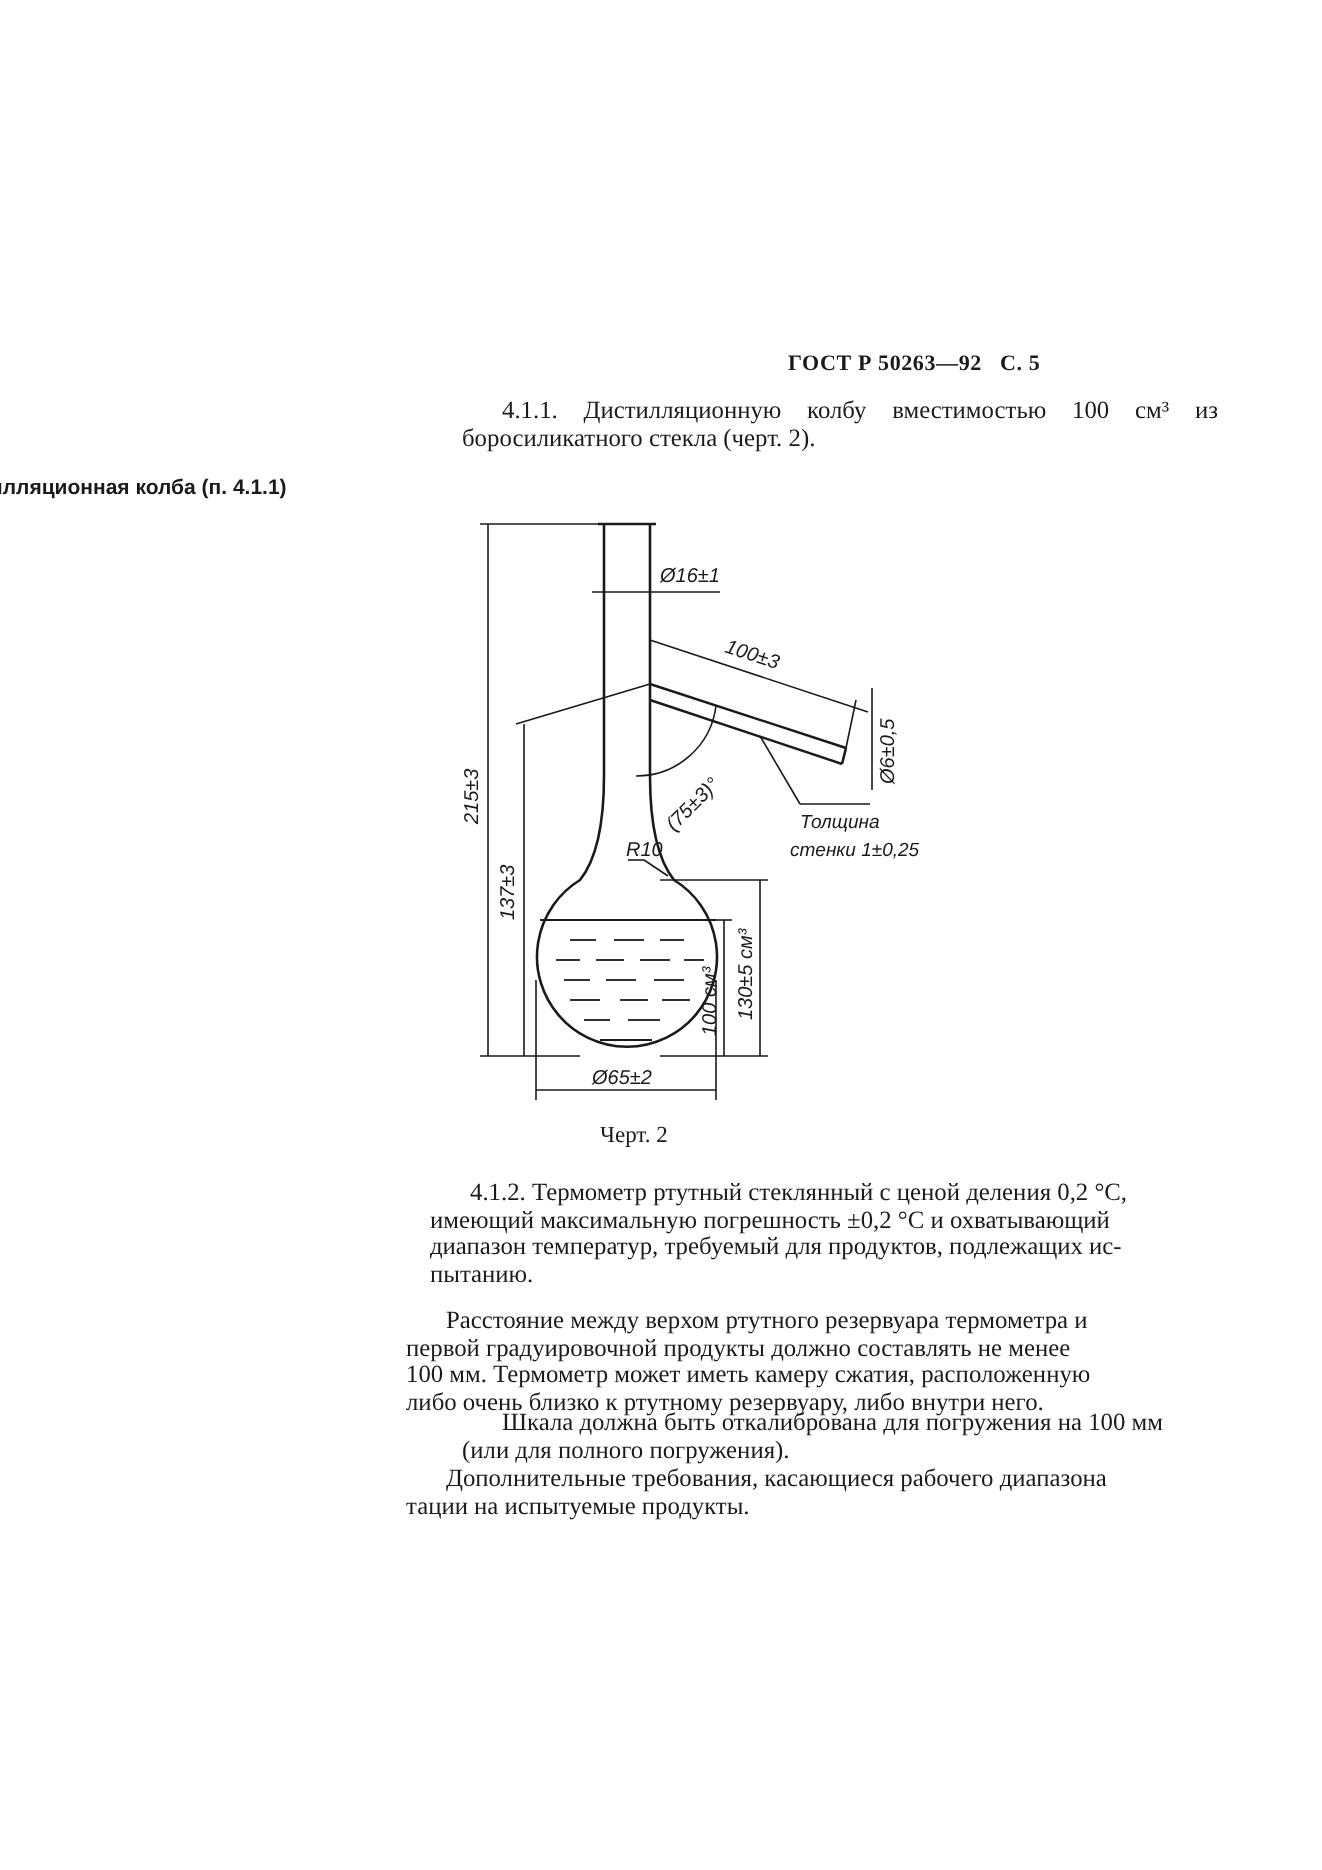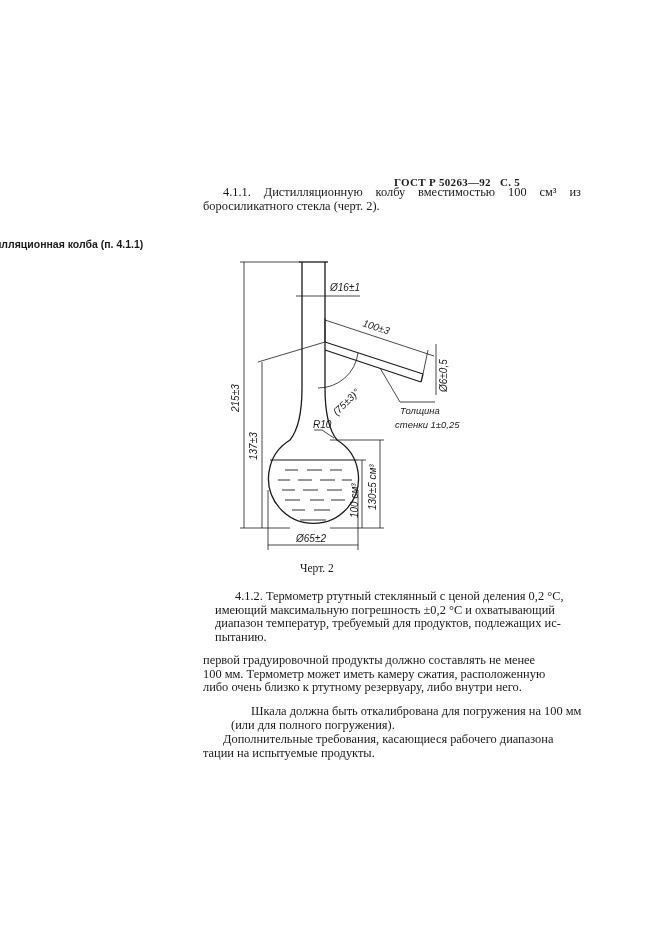--- a/index.html
+++ b/index.html
@@ -8,21 +8,21 @@
     font-family:"Liberation Serif", "DejaVu Serif", serif; color:#1a1a1a;
   }
   .header {
     position:absolute; left:394px; top:176px; font-size:11px; font-weight:bold;
     letter-spacing:0.3px; white-space:nowrap;
   }
   .para {
     position:absolute; left:203px; width:378px; font-size:12.4px; line-height:13.6px;
     text-align:justify; text-indent:0;
   }
-  .para.first { top:186px; }
+  .para.first { top:199px;margin-left:28px; }
   .fig-title {
     position:absolute; left:0; width:661px; top:238px; text-align:left;
     font-size:10.5px; font-weight:bold; font-family:"Liberation Sans", sans-serif;
   }
   .fig-title span { margin-left:-30px; }
   .figure { position:absolute; left:0; top:0; width:661px; height:935px; }
   .caption {
     position:absolute; left:300px; top:562px; font-size:11.5px;
   }
   .p2 { top:590px;margin-left:12px; }
@@ -135,20 +135,21 @@
 <div class="caption">Черт. 2</div>
 
 <div class="para p2">
   <span class="line indent">4.1.2. Термометр ртутный стеклянный с ценой деления 0,2 °С,</span>
   <span class="line">имеющий максимальную погрешность ±0,2 °С и охватывающий</span>
   <span class="line">диапазон температур, требуемый для продуктов, подлежащих ис-</span>
   <span class="line">пытанию.</span>
 </div>
 
 <div class="para p3">
+  <span class="line indent">Расстояние между верхом ртутного резервуара термометра и</span>
   <span class="line">первой градуировочной продукты должно составлять не менее</span>
   <span class="line">100 мм. Термометр может иметь камеру сжатия, расположенную</span>
   <span class="line">либо очень близко к ртутному резервуару, либо внутри него.</span>
 </div>
 
 <div class="para p4">
   <span class="line indent">Шкала должна быть откалибрована для погружения на 100 мм</span>
   <span class="line">(или для полного погружения).</span>
 </div>
 

